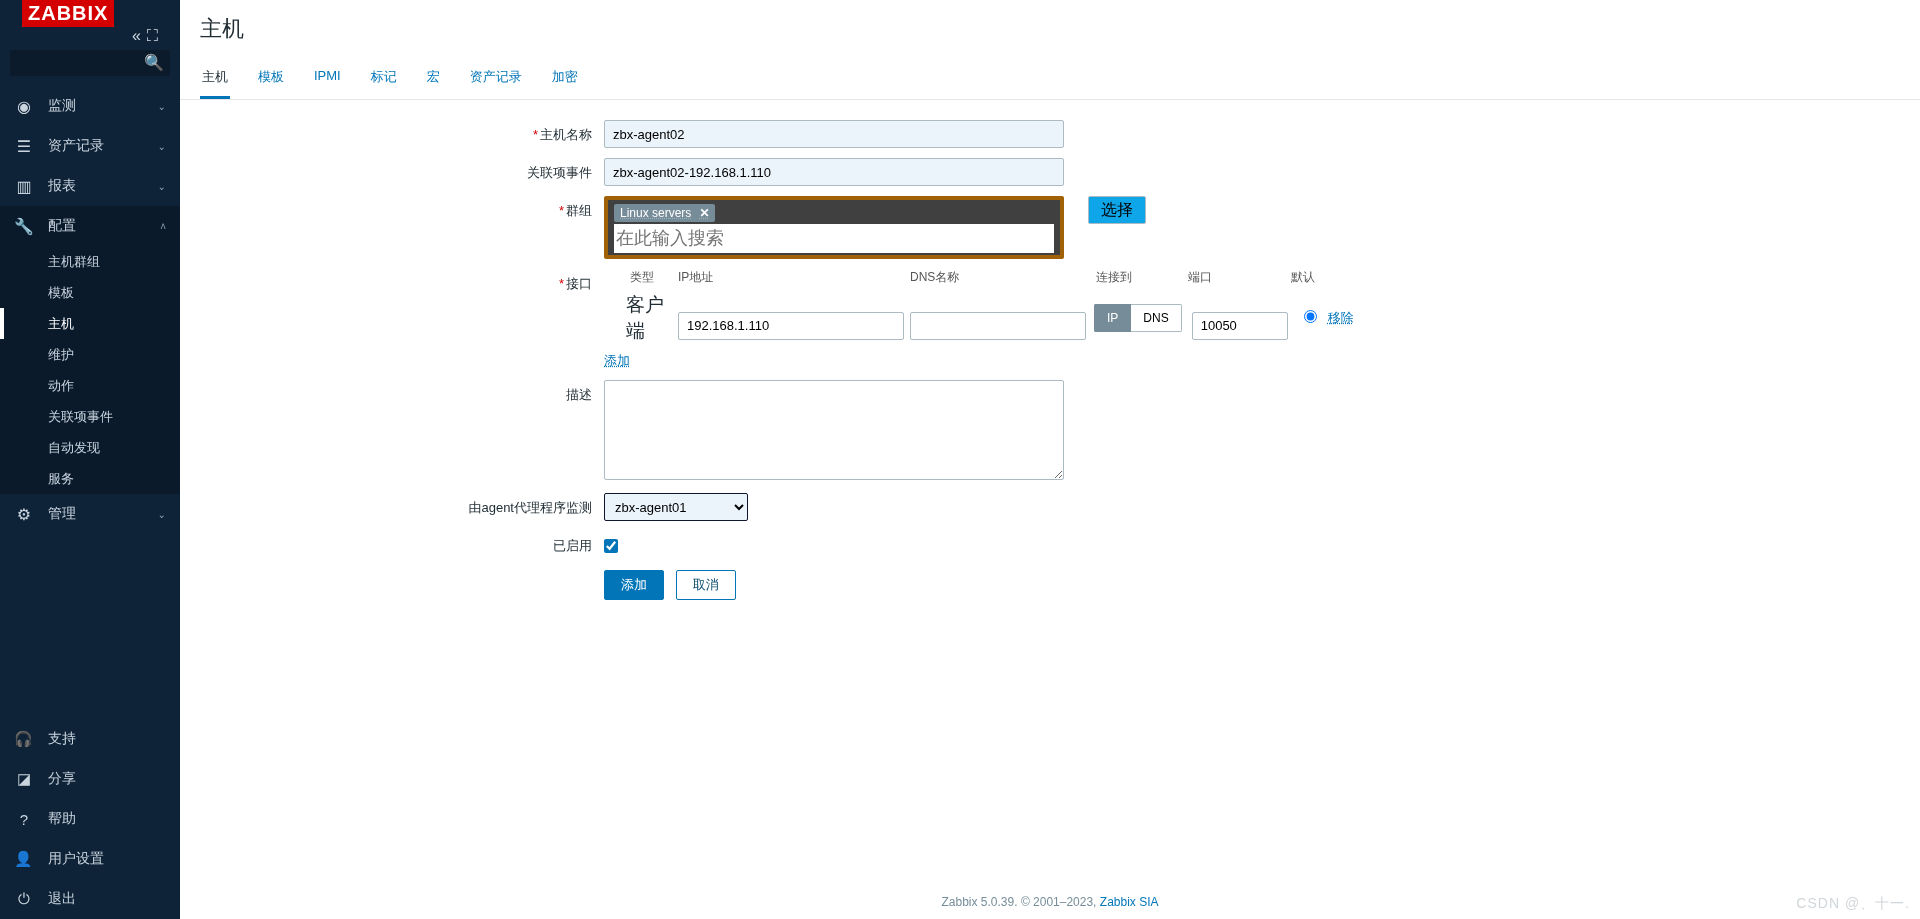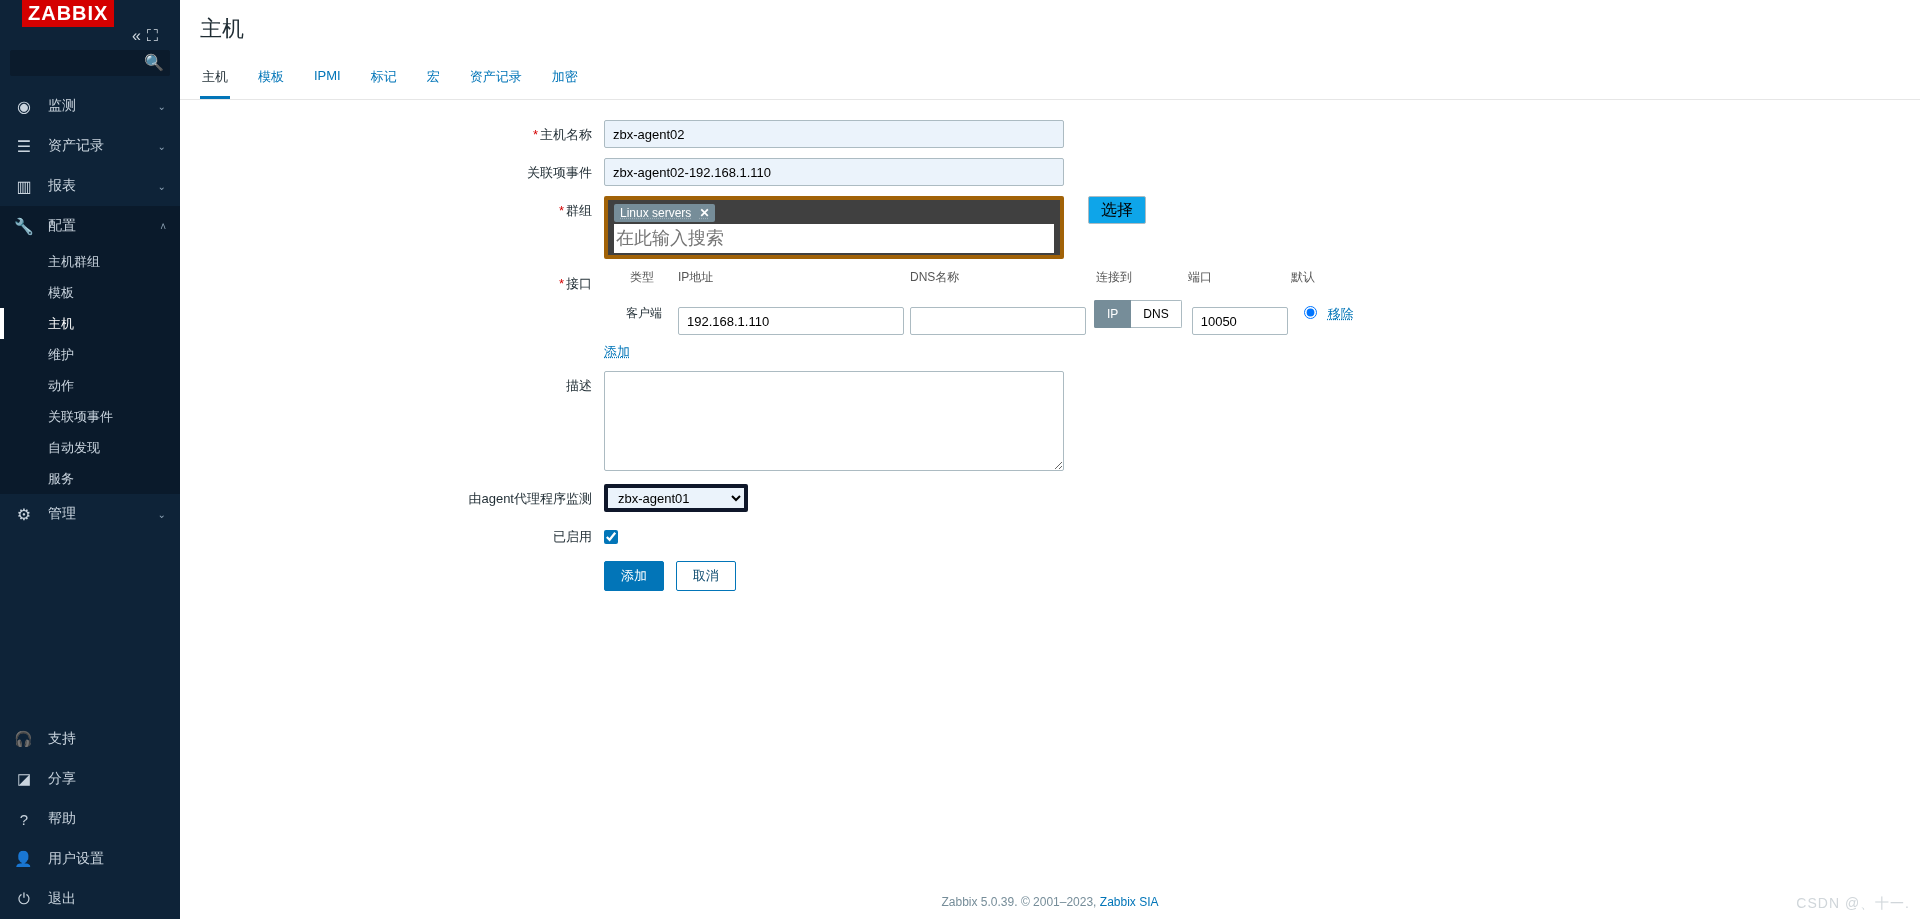--- a/index.html
+++ b/index.html
@@ -58,35 +58,35 @@
 
   .iface-hdr { display:flex; font-size:12px; color:#555; margin-bottom:6px; }
   .iface-col-a { width:74px; padding-left:26px; }
   .iface-col-b { width:232px; }
   .iface-col-c { width:186px; }
   .iface-col-d { width:92px; }
   .iface-col-e { width:100px; }
   .iface-col-f { width:30px; text-align:center; }
 
   .iface-row { display:flex; align-items:center; }
-  .iface-type { width:74px; padding-left:22px; font-size:12px; }
+  .iface-type { width:74px; padding-left:22px; font-size:19px; }
   .iface-input { height:28px; border:1px solid #acbbc2; border-radius:2px; padding:0 8px; background:#fff; font-size:13px;margin-top:15px; }
   .iface-ip { width:226px; margin-right:6px; }
   .iface-dns { width:176px; margin-right:8px; }
   .seg { display:inline-flex; border-radius:2px; overflow:hidden; margin-right:10px; }
   .seg button { height:28px; border:1px solid #acbbc2; background:#fff; padding:0 12px; cursor:pointer; font-size:12px; }
   .seg button+button { border-left:none; }
   .seg button.on { background:#768d99; color:#fff; border-color:#768d99; }
   .iface-port { width:96px; margin-right:10px; }
   .radio { width:26px; text-align:center; }
   .iface-remove { color:#0275b8; text-decoration:underline dotted; cursor:pointer; font-size:13px; margin-left:4px; }
   .link-add { color:#0275b8; text-decoration:underline dotted; cursor:pointer; font-size:13px; display:inline-block; margin-top:8px; }
 
   .textarea { width:460px; height:100px; border:1px solid #acbbc2; border-radius:2px; padding:6px 8px; font-size:13px; resize:both; }
-  .select { width:144px; height:28px; border:4px solid #0f172a; border-radius:2px; background:#ebf3fb; padding:0 6px; font-size:13px; }
+  .select { width:144px; height:28px; border:1px solid #0f172a; border-radius:2px; background:#ebf3fb; padding:0 6px; font-size:13px; }
   .checkbox { accent-color:#0275b8; width:14px; height:14px; margin-top:8px; }
 
   .actions { margin-top:14px; }
   .btn-primary { background:#0275b8; color:#fff; border:1px solid #0275b8; height:30px; padding:0 16px; border-radius:2px; cursor:pointer; font-size:13px; }
   .btn-secondary { background:#fff; color:#0c4a6e; border:1px solid #0275b8; height:30px; padding:0 16px; border-radius:2px; cursor:pointer; font-size:13px; margin-left:8px; }
 
   .footer { text-align:center; color:#768d99; font-size:12px; padding:20px 0 10px; margin-top:auto; }
   .footer a { color:#0275b8; text-decoration:none; }
   .watermark { position:fixed; right:10px; bottom:6px; color:#d0d6da; font-size:14px; letter-spacing:1px; }
 </style>

